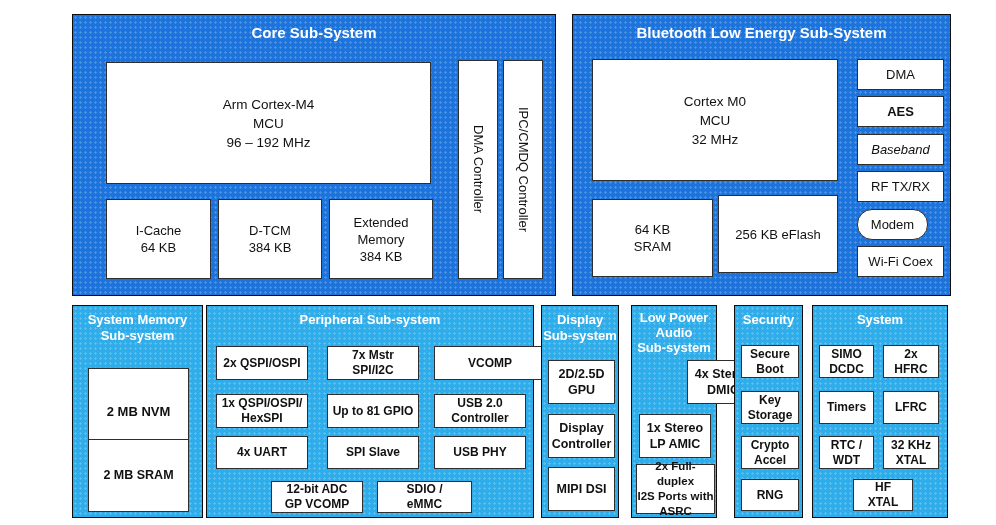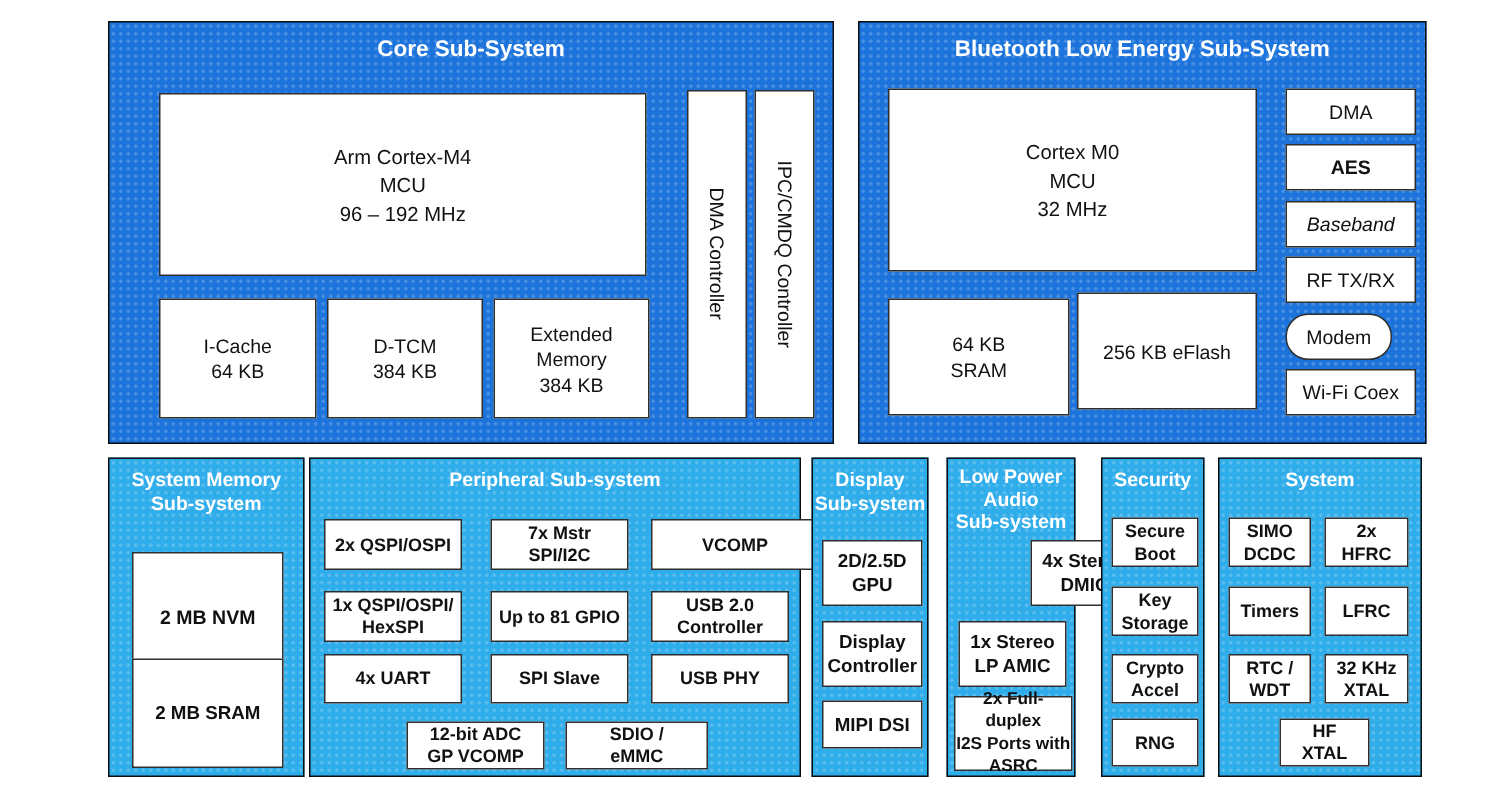--- a/index.html
+++ b/index.html
@@ -96,21 +96,21 @@
 eMMC</div>
   </div>
 
   <div class="panel light" style="left:541px;top:305px;width:78px;height:213px;">
     <div class="panel-title title-sm">Display
 Sub-system</div>
     <div class="wbox sm" style="left:6px;top:54px;width:67px;height:44px;font-size:12.5px;line-height:16px;">2D/2.5D
 GPU</div>
     <div class="wbox sm" style="left:6px;top:108px;width:67px;height:44px;font-size:12.5px;line-height:16px;">Display
 Controller</div>
-    <div class="wbox sm" style="left:6px;top:161px;width:67px;height:32px;font-size:12.5px;">MIPI DSI</div>
+    <div class="wbox sm" style="left:6px;top:161px;width:67px;height:44px;font-size:12.5px;">MIPI DSI</div>
   </div>
 
   <div class="panel light" style="left:631px;top:305px;width:86px;height:213px;">
     <div class="panel-title title-sm" style="top:4px;line-height:15px;">Low Power
 Audio
 Sub-system</div>
     <div class="wbox sm" style="left:7px;top:54px;width:72px;height:44px;font-size:12.5px;line-height:16px;margin-left:48px;">4x Stereo
 DMIC</div>
     <div class="wbox sm" style="left:7px;top:108px;width:72px;height:44px;font-size:12.5px;line-height:16px;">1x Stereo
 LP AMIC</div>

